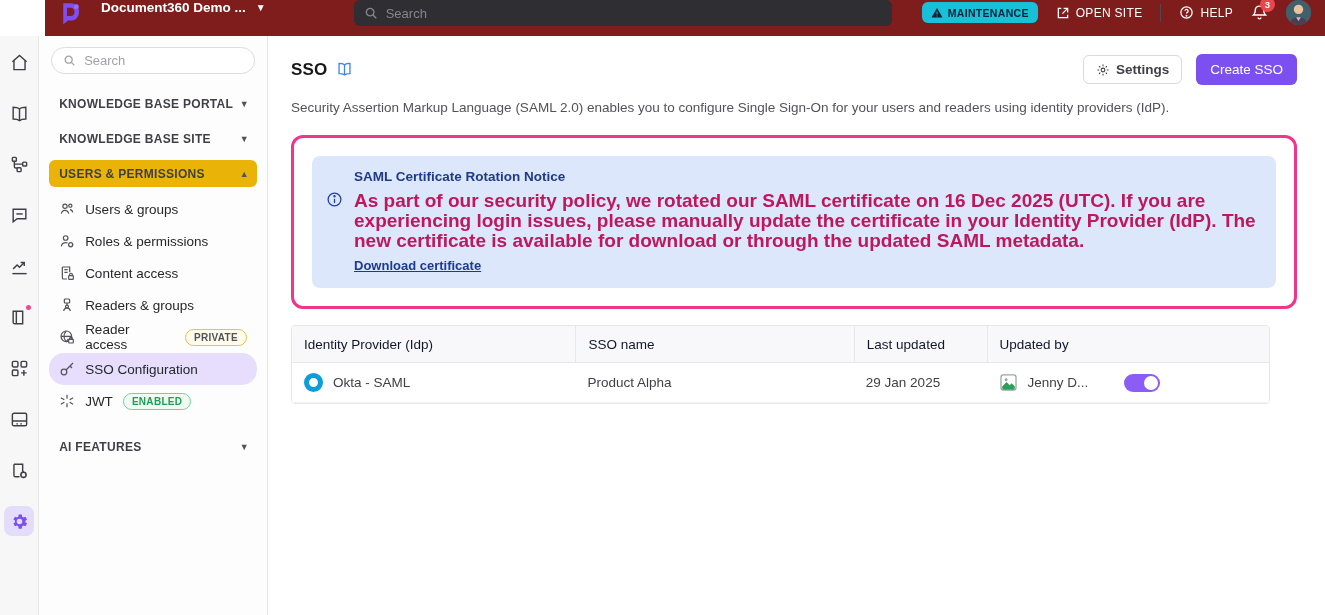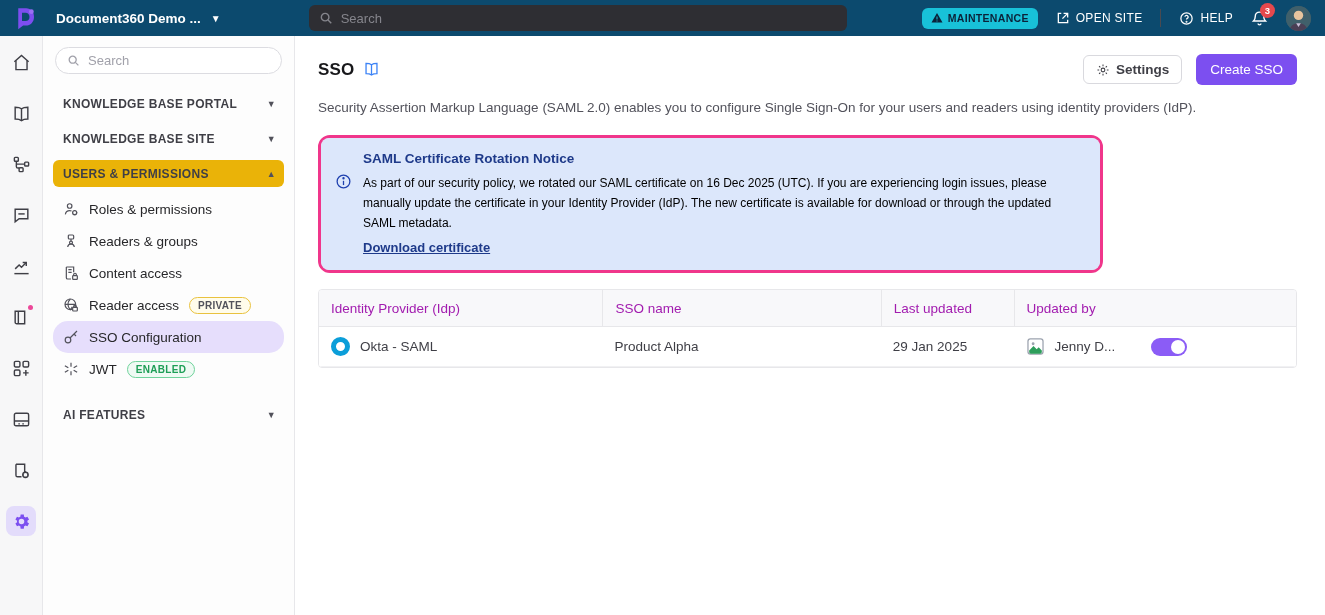--- a/index.html
+++ b/index.html
@@ -1,20 +1,20 @@
 <!DOCTYPE html>
 <html><head>
 <meta charset="utf-8">
 <style>
   * { margin:0; padding:0; box-sizing:border-box; }
   html,body { width:1325px; height:615px; overflow:hidden; }
   body { font-family:"Liberation Sans", sans-serif; background:#fff; color:#27272a; }
 
   
-  .topbar { height:36px; background:#0c4a6e; display:flex; align-items:center; padding:0 14px 0 12px; gap:10px; }
+  .topbar { height:36px; background:#7f1d1d; display:flex; align-items:flex-start; padding:0 14px 0 12px; gap:10px;margin-left:45px; }
   .logo { width:26px; height:26px; flex:0 0 auto; display:flex; align-items:center; justify-content:center; }
   .project { color:#fff; font-size:13.5px; font-weight:bold; margin-left:8px; display:flex; align-items:center; gap:10px; cursor:pointer; }
   .project .caret { font-size:10px; color:#fff; }
   .top-search { margin-left:78px; width:538px; height:26px; background:#2e2e33; border-radius:6px; display:flex; align-items:center; padding:0 10px; gap:8px; }
   .top-search input { background:transparent; border:none; outline:none; color:#d4d4d8; font-size:13px; width:100%; font-family:"Liberation Sans",sans-serif; }
   .top-search input::placeholder { color:#85858c; }
   .top-right { margin-left:auto; display:flex; align-items:center; gap:18px; }
   .maint-badge { background:#18c1d8; color:#0b2239; font-size:10.5px; font-weight:bold; letter-spacing:.3px; border-radius:6px; height:21px; display:flex; align-items:center; gap:5px; padding:0 9px; cursor:pointer; }
   .open-site, .help { color:#fff; font-size:12px; font-weight:normal; letter-spacing:.3px; display:flex; align-items:center; gap:6px; cursor:pointer; }
   .top-divider { width:1px; height:18px; background:#4a4a50; }
@@ -52,30 +52,30 @@
   
   .main { flex:1; background:#fff; padding:18px 28px 0 23px; }
   .title-row { display:flex; align-items:center; }
   .page-title { font-size:17px; font-weight:bold; color:#18181b; letter-spacing:.2px; }
   .title-book { margin-left:8px; display:flex; color:#3b82f6; }
   .title-actions { margin-left:auto; display:flex; gap:14px; align-items:center; }
   .btn-settings { height:29px; background:#fff; border:1px solid #d9d9de; border-radius:6px; font-size:13.5px; color:#3f3f46; display:flex; align-items:center; gap:6px; padding:0 12px; cursor:pointer; font-family:"Liberation Sans",sans-serif;font-weight:bold; }
   .btn-create { height:31px; background:#7c4ff0; border:none; border-radius:6px; font-size:13.5px; color:#fff; padding:0 14px; cursor:pointer; font-family:"Liberation Sans",sans-serif; }
   .page-desc { margin-top:15px; font-size:13.5px; color:#52525b; }
 
-  .notice-ring { margin-top:20px; border:3px solid #f0368b; border-radius:12px; padding:0; background:#fff; width:785px; }
+  .notice-ring { margin-top:20px; border:3px solid #f0368b; border-radius:12px; padding:18px; background:#fff; width:1006px; }
   .notice { background:#dce7fb; border-radius:8px; padding:13px 16px 14px 14px; display:flex; gap:10px; }
   .notice .info-ic { color:#1e40af; flex:0 0 18px; padding-top:22px; }
   .notice-title { font-size:13.5px; font-weight:bold; color:#1e3a8a; margin-bottom:7px; }
-  .notice-body { font-size:12px; color:#000000; line-height:20px; max-width:905px; }
+  .notice-body { font-size:19px; color:#be185d; line-height:20px; max-width:905px;font-weight:bold; }
   .notice-link { display:inline-block; margin-top:7px; font-size:13px; font-weight:bold; color:#1e3a8a; text-decoration:underline; cursor:pointer; }
 
   .table { margin-top:16px; width:979px; border:1px solid #e7e7ea; border-radius:4px; overflow:hidden; }
   .thead { display:flex; background:#f8f8fa; border-bottom:1px solid #e7e7ea; height:37px; align-items:center; }
-  .th { font-size:13.5px; font-weight:500; color:#a21caf; padding:0 12px; display:flex; align-items:center; height:100%; }
+  .th { font-size:13.5px; font-weight:500; color:#0f172a; padding:0 12px; display:flex; align-items:center; height:100%; }
   .th + .th { border-left:1px solid #e7e7ea; }
   .trow { display:flex; height:40px; align-items:center; background:#fff; border-bottom:1px solid #f1f1f3; }
   .td { font-size:13.5px; color:#3f3f46; padding:0 12px; display:flex; align-items:center; gap:10px; }
   .c1 { width:284px; } .c2 { width:279px; } .c3 { width:133px; } .c4 { width:283px; }
   .okta-ic { width:19px; height:19px; border-radius:50%; border:5px solid #0b9ed9; background:#fff; flex:0 0 auto; }
   .row-avatar { width:19px; height:19px; flex:0 0 auto; }
   .toggle { width:36px; height:18px; border-radius:10px; background:#8b5cf6; position:relative; margin-left:26px; cursor:pointer; flex:0 0 auto; }
   .toggle .knob { position:absolute; top:2px; right:2px; width:14px; height:14px; border-radius:50%; background:#fff; }
   svg { display:block; }
 </style>
@@ -242,49 +242,60 @@
     </div>
     <div class="section expanded">
       <span>USERS &amp; PERMISSIONS</span>
       <span class="caret">▲</span>
     </div>
 
     <div class="items">
       <div class="item">
         <span class="ic">
             <svg width="16" height="16" viewBox="0 0 24 24" fill="none" stroke="currentColor" stroke-width="1.8">
+              <circle cx="9" cy="8" r="3.2"></circle>
+              <path d="M3.5 19c.6-3.2 2.8-5 5.5-5s4.9 1.8 5.5 5"></path>
+              <circle cx="17" cy="7" r="2.4"></circle>
+              <path d="M16.5 12.8c2.3.2 3.7 1.7 4.1 4.2"></path>
+            </svg>
+          </span>
+        <span>Users &amp; groups</span>
+      </div>
+      <div class="item">
+        <span class="ic">
+            <svg width="16" height="16" viewBox="0 0 24 24" fill="none" stroke="currentColor" stroke-width="1.8">
               <circle cx="10" cy="7.5" r="3.4"></circle>
               <path d="M3.5 20c.7-3.6 3.2-5.5 6.5-5.5 1 0 2 .2 2.8.6"></path>
               <circle cx="17.5" cy="17.5" r="3"></circle>
               <path d="M17.5 13.6v1M17.5 20.4v1M13.6 17.5h1M20.4 17.5h1"></path>
             </svg>
           </span>
         <span>Roles &amp; permissions</span>
       </div>
       <div class="item">
         <span class="ic">
             <svg width="16" height="16" viewBox="0 0 24 24" fill="none" stroke="currentColor" stroke-width="1.8">
+              <path d="M5 3h11v8M5 3v16a2 2 0 0 0 2 2h5"></path>
+              <path d="M8 7h5M8 11h5"></path>
+              <rect x="14.5" y="16" width="7" height="5.5" rx="1"></rect>
+              <path d="M16 16v-1.6a2 2 0 0 1 4 0V16"></path>
+            </svg>
+          </span>
+        <span>Content access</span>
+      </div>
+      <div class="item">
+        <span class="ic">
+            <svg width="16" height="16" viewBox="0 0 24 24" fill="none" stroke="currentColor" stroke-width="1.8">
               <rect x="8" y="3" width="8" height="6" rx="1.5"></rect>
               <path d="M12 9v3"></path>
               <path d="M7 21c.5-3 2.4-4.8 5-4.8s4.5 1.8 5 4.8"></path>
               <circle cx="12" cy="14.5" r="2.2"></circle>
             </svg>
           </span>
         <span>Readers &amp; groups</span>
-      </div>
-      <div class="item">
-        <span class="ic">
-            <svg width="16" height="16" viewBox="0 0 24 24" fill="none" stroke="currentColor" stroke-width="1.8">
-              <path d="M5 3h11v8M5 3v16a2 2 0 0 0 2 2h5"></path>
-              <path d="M8 7h5M8 11h5"></path>
-              <rect x="14.5" y="16" width="7" height="5.5" rx="1"></rect>
-              <path d="M16 16v-1.6a2 2 0 0 1 4 0V16"></path>
-            </svg>
-          </span>
-        <span>Content access</span>
       </div>
       <div class="item">
         <span class="ic">
             <svg width="16" height="16" viewBox="0 0 24 24" fill="none" stroke="currentColor" stroke-width="1.8">
               <circle cx="11" cy="11" r="8"></circle>
               <path d="M3 11h16M11 3c-2.5 2.3-3.6 5-3.6 8s1.1 5.7 3.6 8c1.4-1.3 2.4-2.7 3-4.3"></path>
               <rect x="14.5" y="15.5" width="7" height="5.5" rx="1" fill="#fdfdfd"></rect>
               <path d="M16 15.5v-1.4a2 2 0 0 1 4 0v1.4"></path>
             </svg>
           </span>

